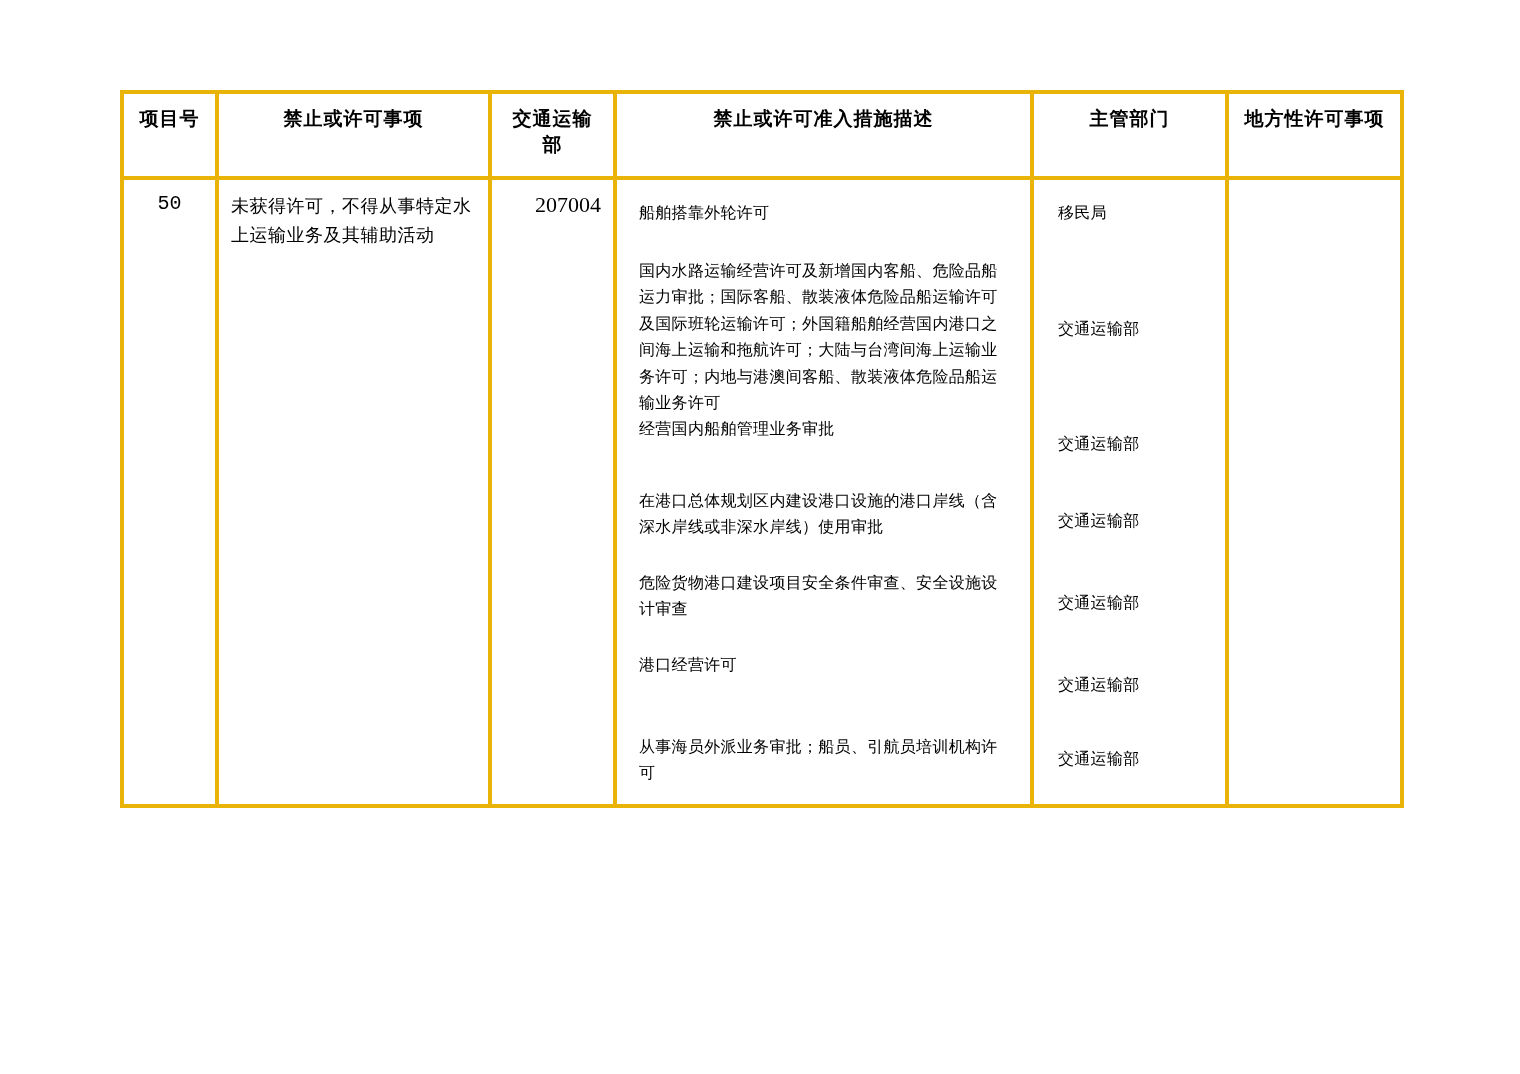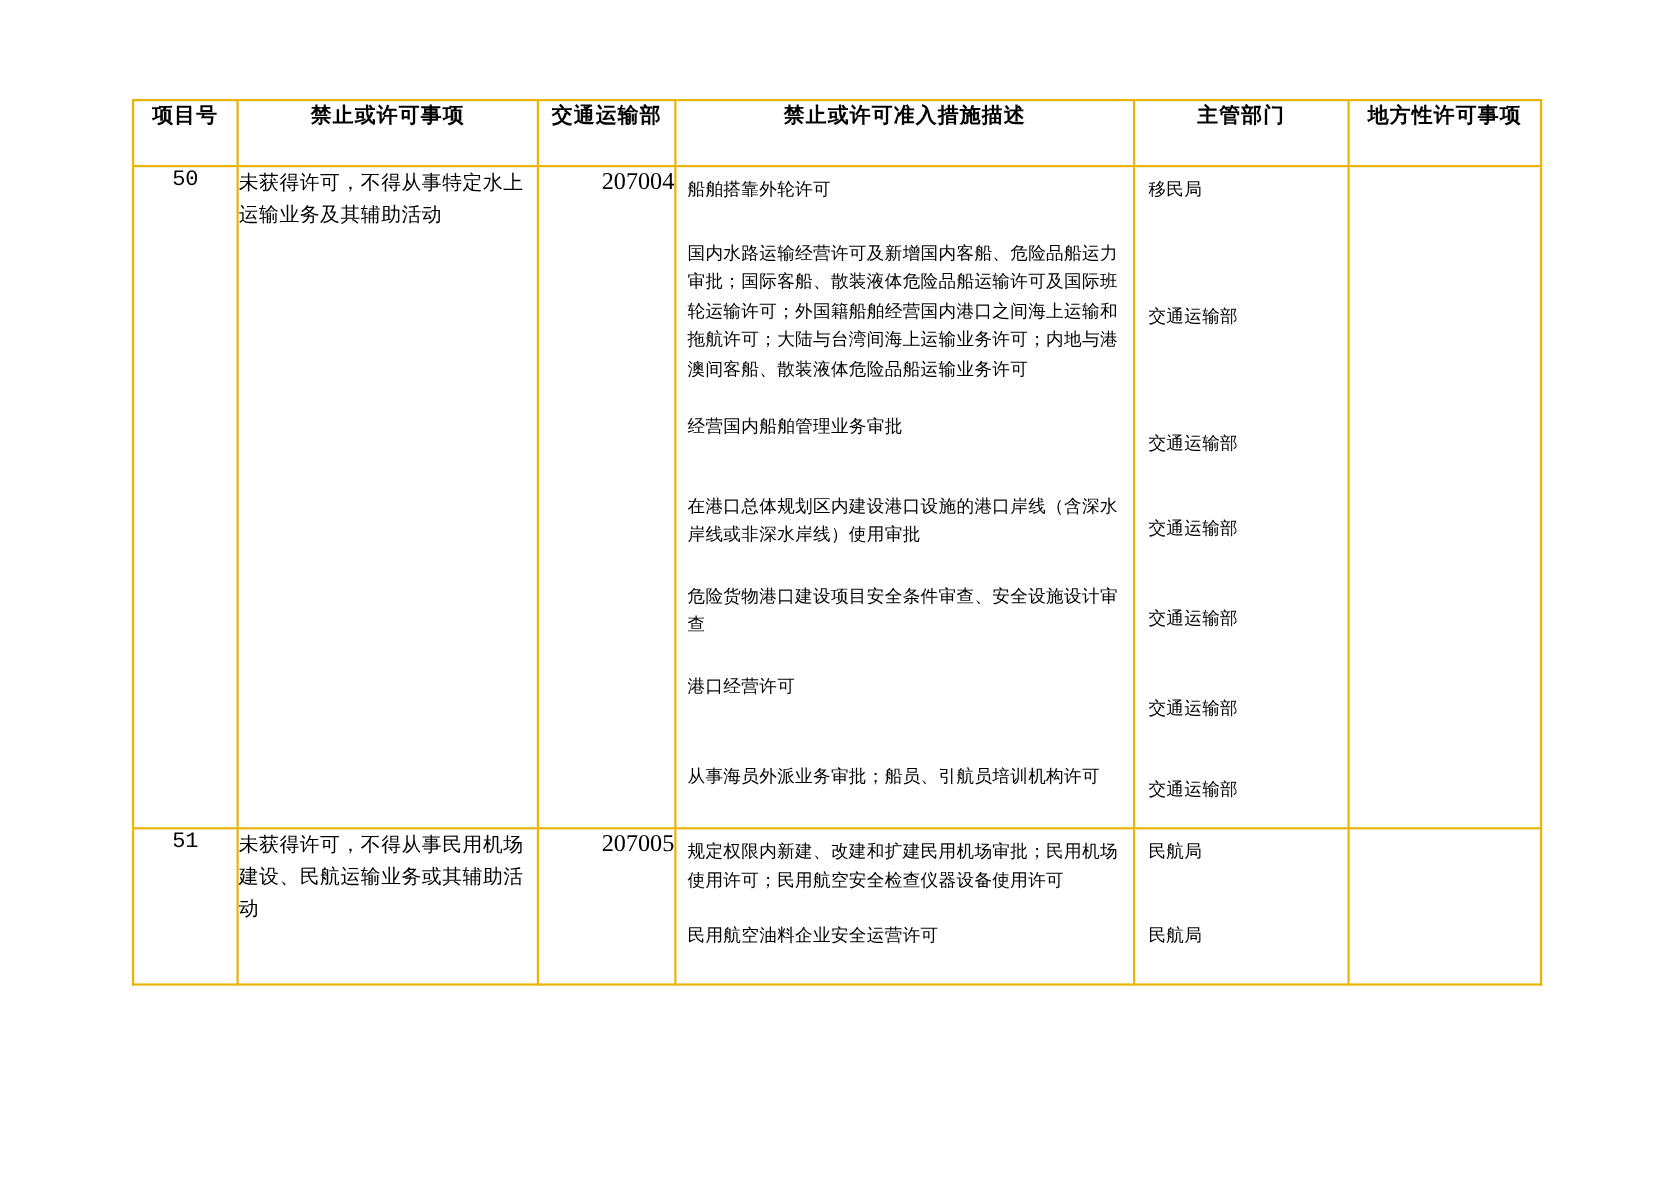--- a/index.html
+++ b/index.html
@@ -20,23 +20,23 @@
     height: 1074px;
     box-sizing: border-box;
     padding: 90px 120px 0 120px;
   }
   table.doc-table {
     border-collapse: collapse;
     width: 1280px;
     table-layout: fixed;
   }
   table.doc-table td, table.doc-table th {
-    border: 2px solid #eab308;
+    border: 4px solid #eab308;
     vertical-align: top;
-    padding: 0;
+    padding: 12px;
     margin-left: 32px;
   }
   
   col.c-no      { width: 95px; }
   col.c-item    { width: 273px; }
   col.c-code    { width: 125px; }
   col.c-desc    { width: 417px; }
   col.c-dept    { width: 195px; }
   col.c-local   { width: 175px; }
 
@@ -164,34 +164,16 @@
             <div class="sub">交通运输部</div>
             <div class="sub">交通运输部</div>
             <div class="sub">交通运输部</div>
             <div class="sub">交通运输部</div>
             <div class="sub">交通运输部</div>
             <div class="sub">交通运输部</div>
           </div>
         </td>
         <td class="cell-local"></td>
       </tr>
-      <tr class="row51">
-        <td class="cell-no">51</td>
-        <td class="cell-item">未获得许可，不得从事民用机场建设、民航运输业务或其辅助活动</td>
-        <td class="cell-code">207005</td>
-        <td class="cell-desc">
-          <div class="desc-stack">
-            <div class="sub desc">规定权限内新建、改建和扩建民用机场审批；民用机场使用许可；民用航空安全检查仪器设备使用许可</div>
-            <div class="sub desc">民用航空油料企业安全运营许可</div>
-          </div>
-        </td>
-        <td class="cell-dept dept-col">
-          <div class="dept-stack">
-            <div class="sub">民航局</div>
-            <div class="sub">民航局</div>
-          </div>
-        </td>
-        <td class="cell-local"></td>
-      </tr>
     </tbody>
   </table>
 
 </div>
 
 </body></html>

